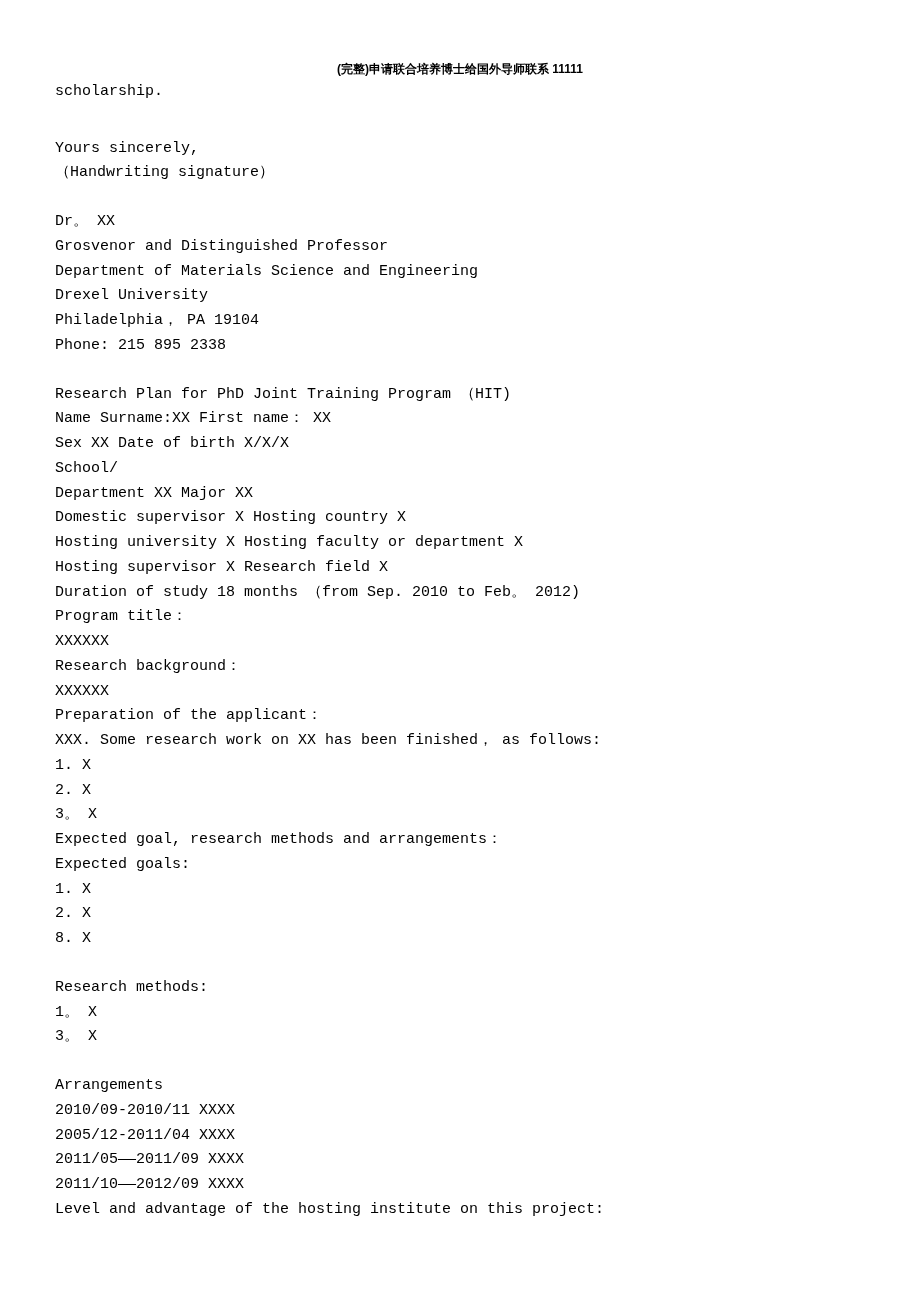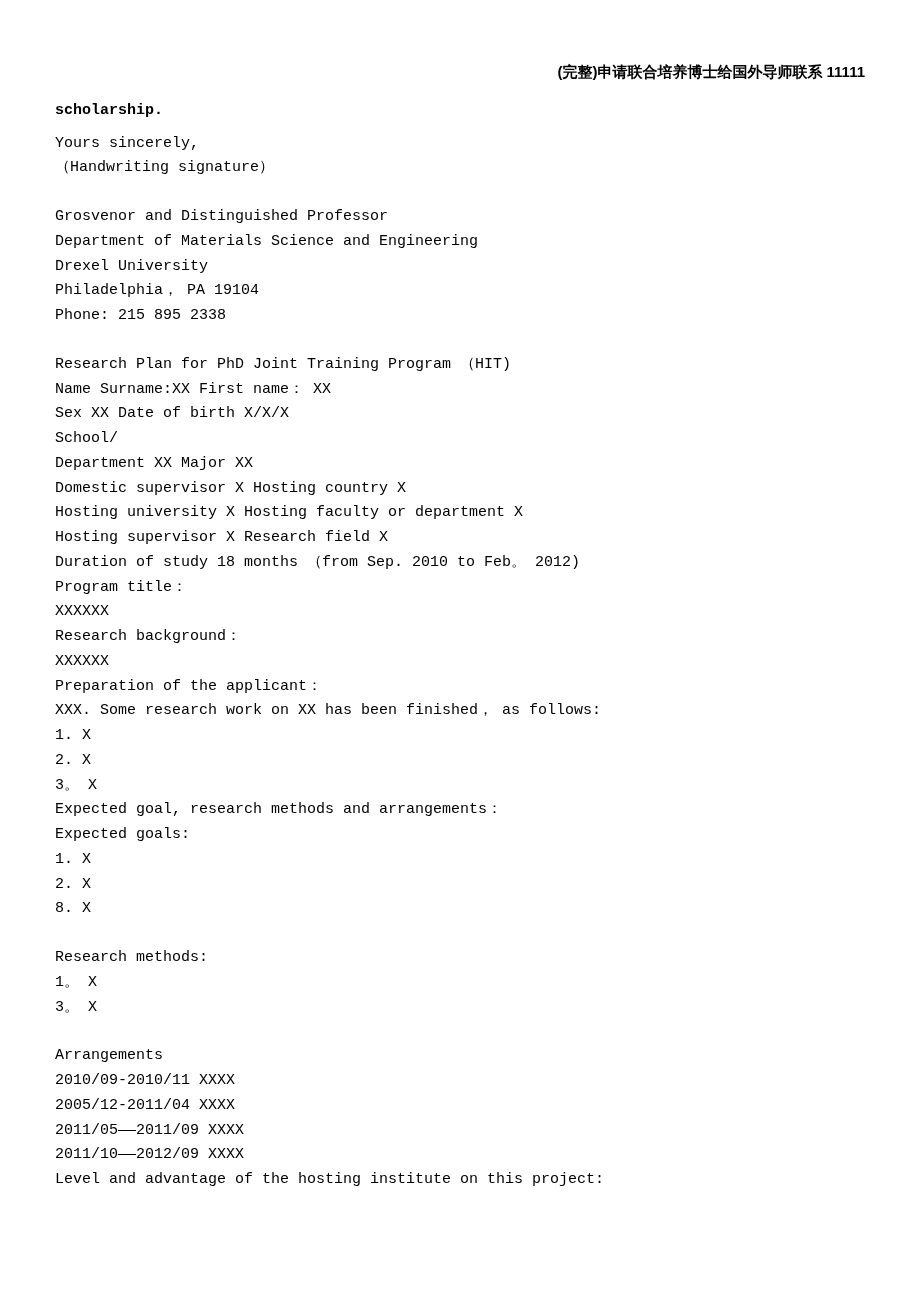--- a/index.html
+++ b/index.html
@@ -10,30 +10,29 @@
     body {
       background: #ffffff;
       font-family: "SimSun", "Courier New", monospace;
       font-size: 15px;
       line-height: 1.65;
       color: #000000;
       padding: 60px 55px;
       width: 920px;
     }
     .header-title {
-      text-align: right;
+      text-align: center;
       font-family: "SimHei", "Microsoft YaHei", sans-serif;
       font-weight: bold;
-      font-size: 15px;
-      margin-bottom: 14px;
+      font-size: 12px;
+      margin-bottom: 0;
     }
     .para {
-      margin-bottom: 8px;
+      margin-bottom: 32px;
       white-space: pre-wrap;
-      font-weight: bold;
     }
     .line {
       white-space: pre-wrap;
     }
     .block {
       margin-bottom: 24px;
     }
   </style>
 </head>
 <body>
@@ -41,20 +40,21 @@
 <div class="header-title">(完整)申请联合培养博士给国外导师联系 11111</div>
 
 <div class="para">scholarship.</div>
 
 <div class="block">
   <div class="line">Yours sincerely,</div>
   <div class="line">（Handwriting signature）</div>
 </div>
 
 <div class="block">
+  <div class="line">Dr。 XX</div>
   <div class="line">Grosvenor and Distinguished Professor</div>
   <div class="line">Department of Materials Science and Engineering</div>
   <div class="line">Drexel University</div>
   <div class="line">Philadelphia， PA 19104</div>
   <div class="line">Phone: 215 895 2338</div>
 </div>
 
 <div>
   <div class="line">Research Plan for PhD Joint Training Program （HIT)</div>
   <div class="line">Name Surname:XX First name： XX</div>

